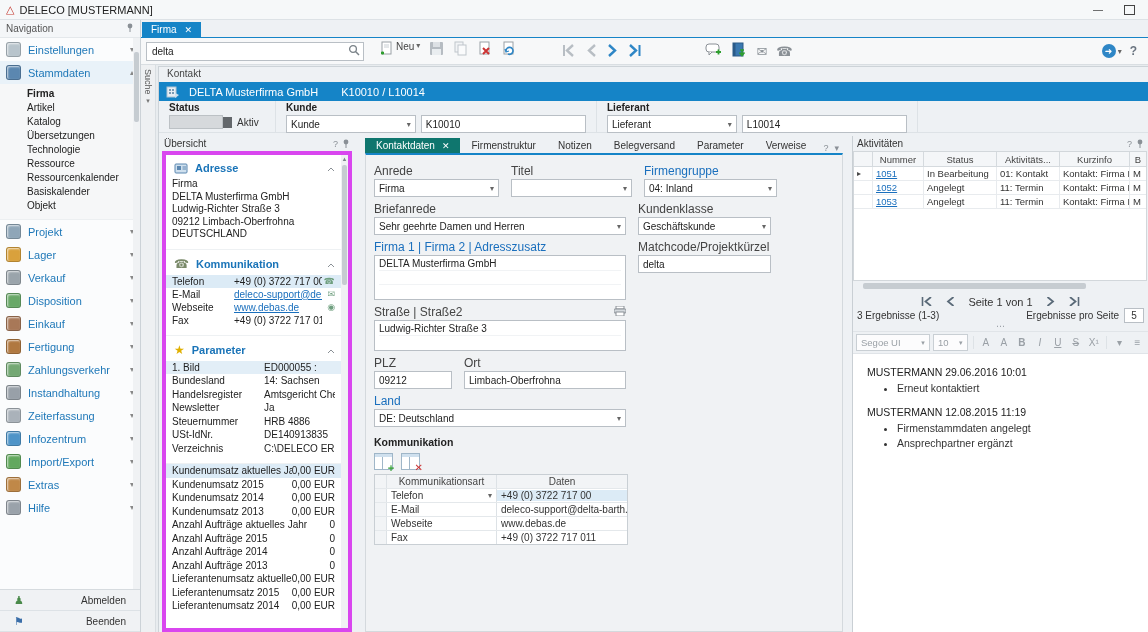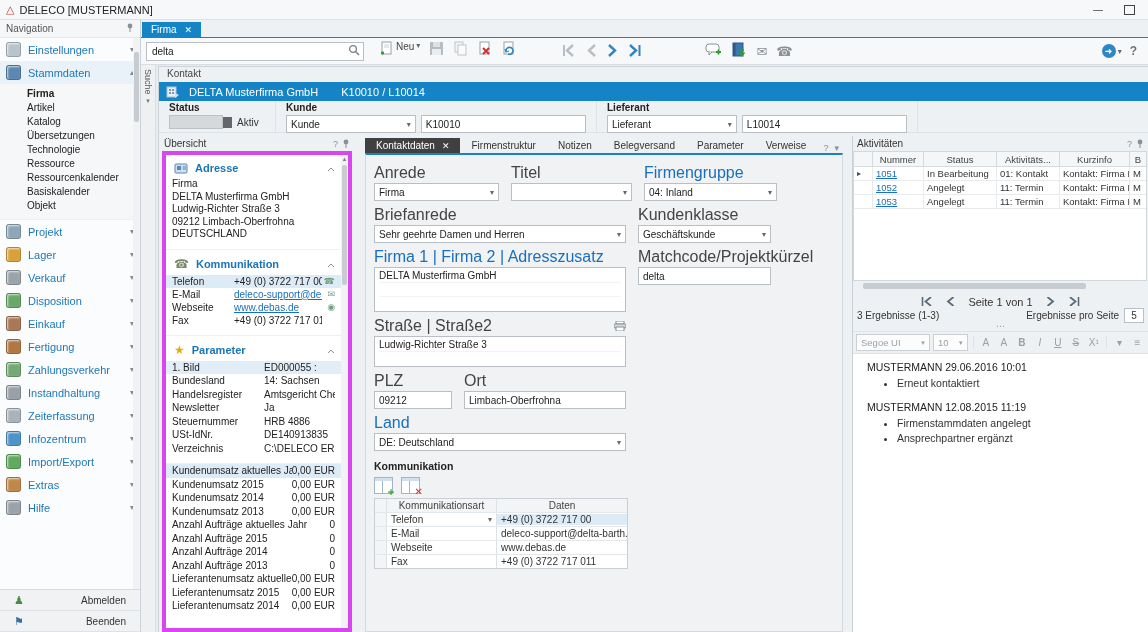--- a/index.html
+++ b/index.html
@@ -91,27 +91,27 @@
   .kn-row .l{flex:1;white-space:nowrap;overflow:hidden}
   .kn-row .v{flex:none;text-align:right}
   .sec-gap{height:8px;border-bottom:1px solid #eef1f3}
   .ueb-vscroll{position:absolute;right:0;top:0;bottom:0;width:7px;background:#f0f2f4;display:flex;flex-direction:column;align-items:center}
   .ueb-vscroll .arr{font-size:6px;color:#7a8288;line-height:8px}
   .ueb-vscroll .thumb{width:5px;height:120px;background:#c6ccd1;border-radius:2px;margin-top:2px}
   
   .formpanel{width:478px;margin-left:13px;flex:none}
   .ftabs{height:17px;display:flex;align-items:flex-end;font-size:10px;color:#333;flex:none}
   .ftab{padding:2px 11px;display:flex;gap:7px;align-items:center}
-  .ftab.active{background:#404040;color:#fff}
+  .ftab.active{background:#0f766e;color:#fff}
   .ftab .x{font-size:9px}
   .ftabs .right{margin-left:auto;display:flex;gap:6px;align-items:center;color:#8a9096;font-size:9px;padding-right:4px}
   .form-body{flex:1;background:#f0f2f4;border:1px solid #d4d9dd;border-top:2px solid #1584c7;padding:4px 8px;overflow:hidden}
   .fline{display:flex;gap:12px;align-items:flex-start}
   .fcell{display:flex;flex-direction:column}
-  .flabel{font-size:16px;color:#444;margin:5px 0 1px;display:flex;align-items:center}
+  .flabel{font-size:12px;color:#444;margin:5px 0 1px;display:flex;align-items:center}
   .flabel.blue{color:#1a6fbd}
   .flabel .print{margin-left:auto}
   .w125{width:125px}.w121{width:121px}.w252{width:252px}.w133{width:133px}.w78{width:78px}.w162{width:162px}
   .mbox{background:#fff;border:1px solid #b9bfc5;font-size:10px;color:#222;padding:1px 4px}
   .mbox .ln{height:13px;line-height:13px;border-bottom:1px solid #f1f3f5}
   .mbox .ln:last-child{border-bottom:none}
   .komm-h{font-weight:bold;font-size:10.5px;color:#222;margin-top:9px}
   .gridbtns{display:flex;gap:8px;margin:5px 0 4px}
   .gridico{width:17px;height:15px;position:relative;background:#fff;border:1px solid #9fb6c8;background-image:linear-gradient(#cfe0ee 3px,transparent 3px),linear-gradient(90deg,transparent 7px,#9fb6c8 7px,#9fb6c8 8px,transparent 8px)}
   .gridico .plus{position:absolute;right:-4px;bottom:-4px;color:#2f9e2f;font-weight:bold;font-size:10px;line-height:10px}
@@ -146,21 +146,21 @@
   .results-row{height:15px;display:flex;align-items:center;font-size:10px;color:#333;padding:0 4px}
   .results-row .r{margin-left:auto;display:flex;align-items:center;gap:5px}
   .ppbox{width:18px;height:13px;background:#fff;border:1px solid #b9bfc5;font-size:10px;display:flex;align-items:center;justify-content:center}
   .dots{height:8px;text-align:center;color:#9aa0a6;font-size:9px;line-height:6px}
   .edit-toolbar{height:21px;display:flex;align-items:center;gap:3px;padding:0 3px;border-top:1px solid #e0e4e8;border-bottom:1px solid #e0e4e8;overflow:hidden;white-space:nowrap}
   .ecombo{height:15px;background:#fcfcfd;border:1px solid #c9cfd4;color:#9aa0a6;font-size:9.5px;display:flex;align-items:center;padding:0 4px;gap:4px}
   .ebtn{min-width:15px;height:15px;display:flex;align-items:center;justify-content:center;color:#9aa0a6;font-size:10px}
   .ebtn.bold{font-weight:bold}.ebtn.italic{font-style:italic}.ebtn.under{text-decoration:underline}.ebtn.strike{text-decoration:line-through}
   .esep{width:1px;height:13px;background:#dde2e6;margin:0 2px}
   .notes{flex:1;background:#fff;padding:7px 4px 0 14px;font-size:10.5px;color:#333;overflow:hidden}
-  .note-h{color:#222}
+  .note-h{margin-top:5px;color:#222}
   .notes ul{margin:3px 0 10px 30px;padding:0}
   .notes li{line-height:15px}
   svg{flex:none}
 </style>
 </head>
 <body>
 
 <div class="window">
 
   <div class="titlebar">

